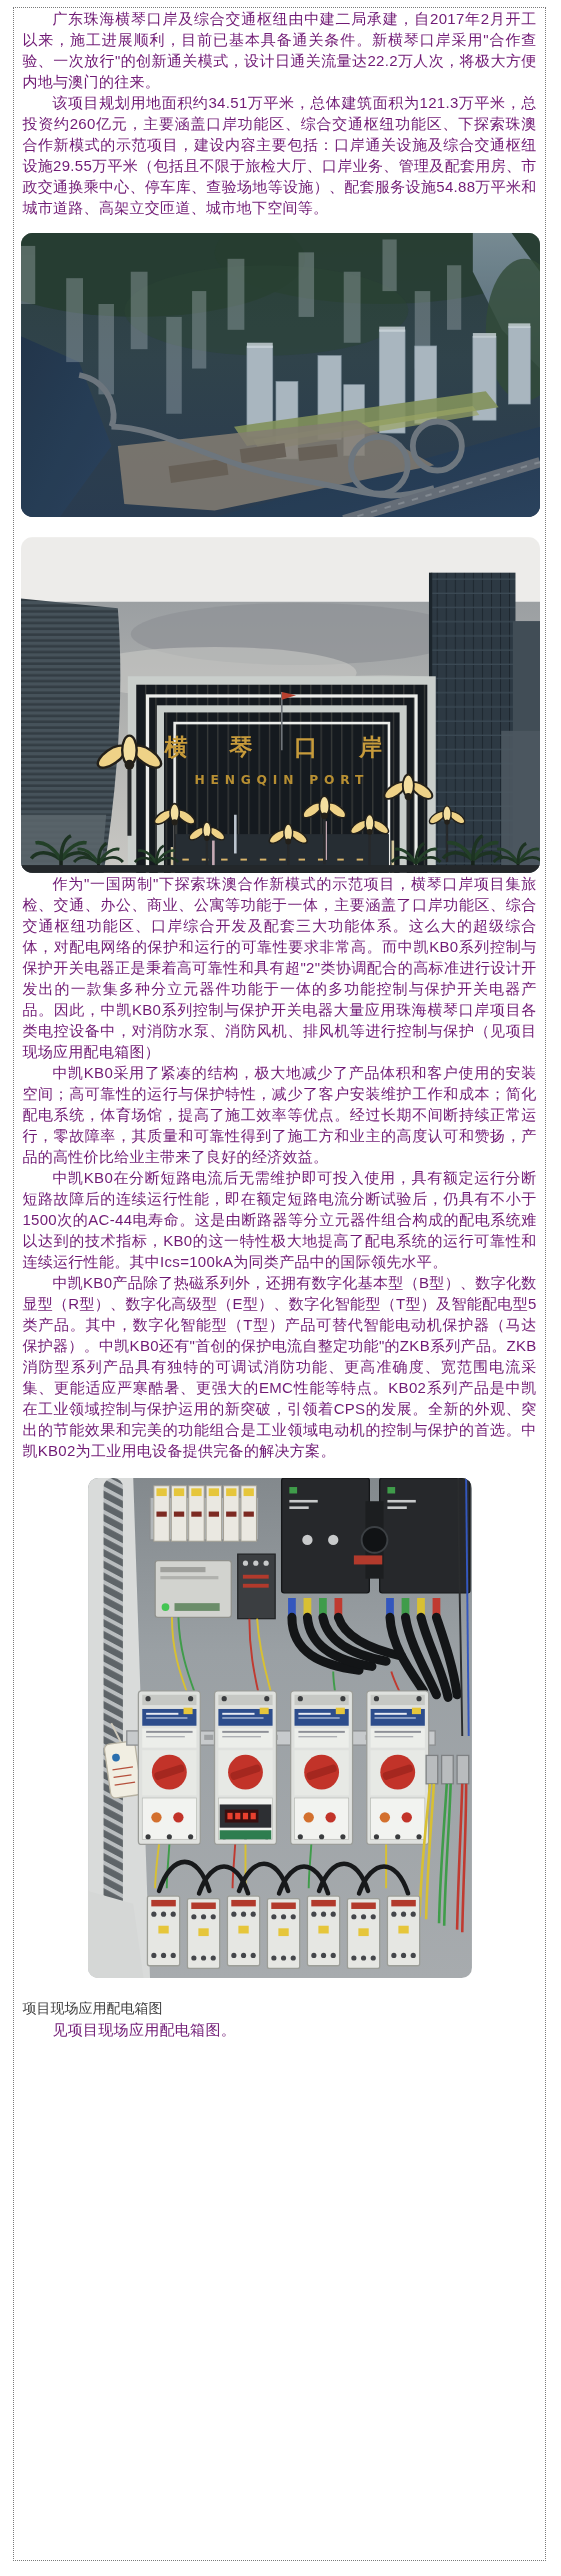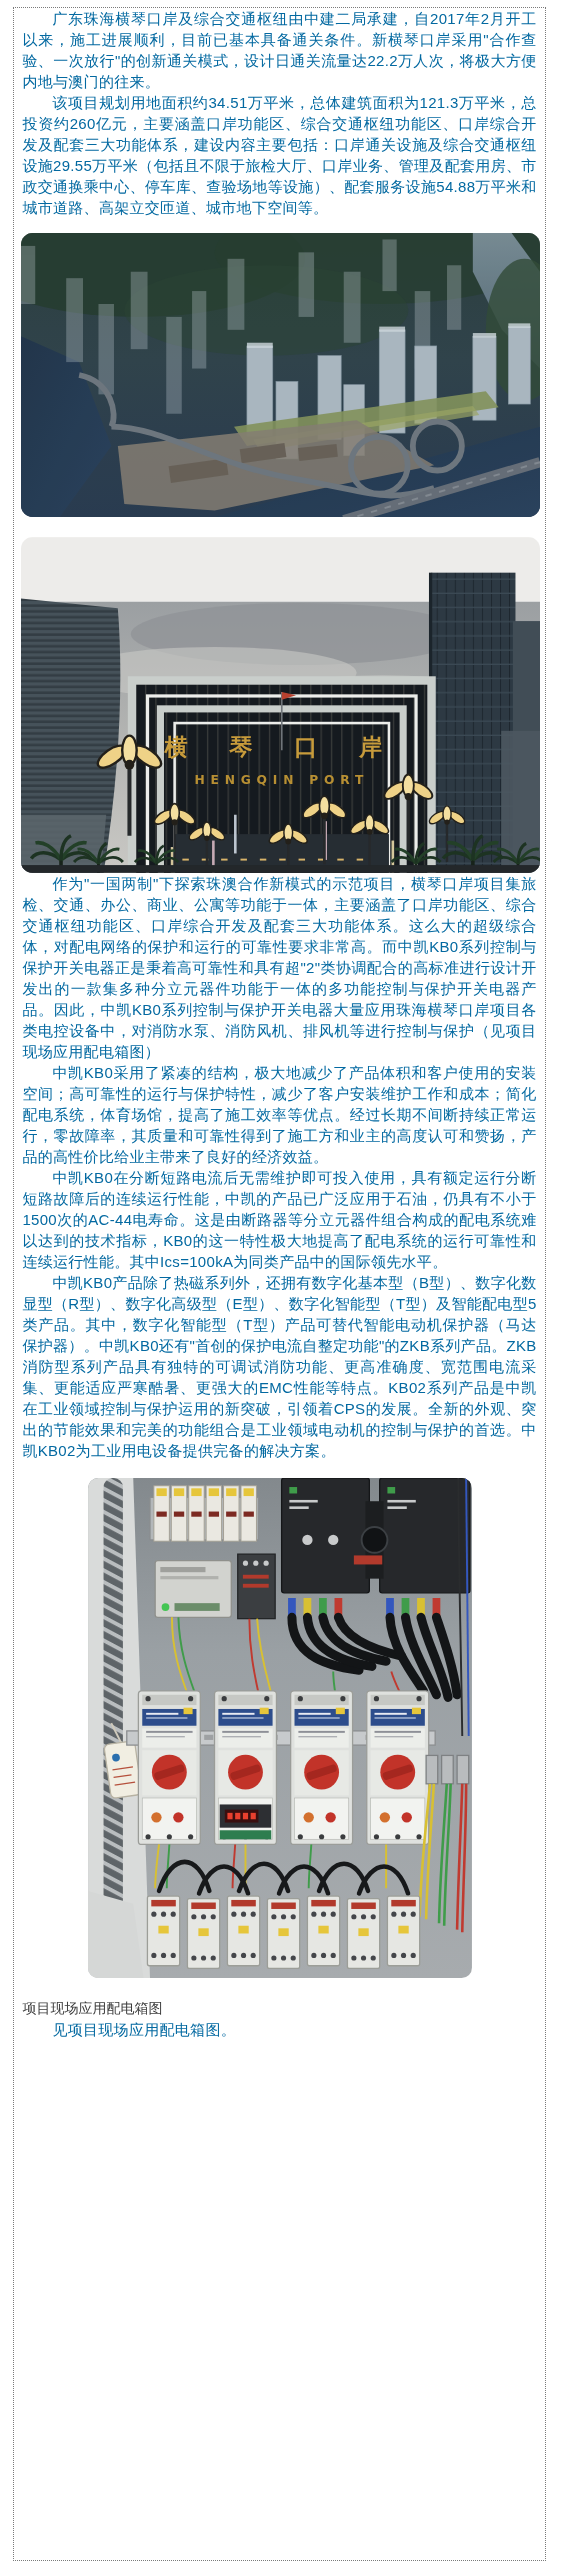--- a/index.html
+++ b/index.html
@@ -10,21 +10,21 @@
     overflow:hidden;position:relative;
   }
   .frame{
     position:absolute;left:13px;top:7px;
     width:533px;min-height:2554px;
     border:0.6px dotted #7a7a7a;
     box-sizing:border-box;
     padding:0 8.4px 3.9px 8.4px;
   }
   p.para{
-    font-size:15px;line-height:21px;color:#0369a1;
+    font-size:15px;line-height:21px;color:#701a75;
     text-align:justify;text-indent:2em;
     margin:0;font-weight:500;
     letter-spacing:0.3px;
   }
   .p1{margin-top:35px;}
   .p2{margin-top:27px;}
   .p3{margin-top:50px;}
   .p4{margin-top:35px;}
   .p5{margin-top:31px;}
   .p6{margin-top:17.4px;}
@@ -51,21 +51,21 @@
   }
   svg{display:block;}
 </style>
 </head>
 <body>
 
 <div class="frame">
 
   <p class="para p1">广东珠海横琴口岸及综合交通枢纽由中建二局承建，自2017年2月开工以来，施工进展顺利，目前已基本具备通关条件。新横琴口岸采用"合作查验、一次放行"的创新通关模式，设计日通关流量达22.2万人次，将极大方便内地与澳门的往来。</p>
 
-  <p class="para p2">该项目规划用地面积约34.51万平米，总体建筑面积为121.3万平米，总投资约260亿元，主要涵盖口岸功能区、综合交通枢纽功能区、口岸综合开发及配套三大功能体系，建设内容主要包括：口岸通关设施及综合交通枢纽设施29.55万平米（包括且不限于旅检大厅、口岸业务、管理及配套用房、市政交通换乘中心、停车库、查验场地等设施）、配套服务设施54.88万平米和城市道路、高架立交匝道、城市地下空间等。</p>
+  <p class="para p2">该项目规划用地面积约34.51万平米，总体建筑面积为121.3万平米，总投资约260亿元，主要涵盖口岸功能区、综合交通枢纽功能区、下探索珠澳合作新模式的示范项目，建设内容主要包括：口岸通关设施及综合交通枢纽设施29.55万平米（包括且不限于旅检大厅、口岸业务、管理及配套用房、市政交通换乘中心、停车库、查验场地等设施）、配套服务设施54.88万平米和城市道路、高架立交匝道、城市地下空间等。</p>
 
   <figure class="img-wide img1">
     <svg width="519" height="284" viewBox="0 0 804 440">
       <defs>
         <linearGradient id="a1-bg" x1="0" y1="0" x2="0" y2="1">
           <stop offset="0" stop-color="#2f4340"></stop>
           <stop offset="0.45" stop-color="#33474f"></stop>
           <stop offset="1" stop-color="#2c3e54"></stop>
         </linearGradient>
         <linearGradient id="a1-water" x1="0" y1="0" x2="1" y2="1">
@@ -252,21 +252,21 @@
       <use href="#b2-palm" transform="translate(770,505) scale(0.9)"></use>
 
       <rect x="0" y="508" width="804" height="12" fill="#23272a"></rect>
     </svg>
   </figure>
 
   <p class="para p4">作为"一国两制"下探索珠澳合作新模式的示范项目，横琴口岸项目集旅检、交通、办公、商业、公寓等功能于一体，主要涵盖了口岸功能区、综合交通枢纽功能区、口岸综合开发及配套三大功能体系。这么大的超级综合体，对配电网络的保护和运行的可靠性要求非常高。而中凯KB0系列控制与保护开关电器正是秉着高可靠性和具有超"2"类协调配合的高标准进行设计开发出的一款集多种分立元器件功能于一体的多功能控制与保护开关电器产品。因此，中凯KB0系列控制与保护开关电器大量应用珠海横琴口岸项目各类电控设备中，对消防水泵、消防风机、排风机等进行控制与保护（见项目现场应用配电箱图）</p>
 
   <p class="para p5">中凯KB0采用了紧凑的结构，极大地减少了产品体积和客户使用的安装空间；高可靠性的运行与保护特性，减少了客户安装维护工作和成本；简化配电系统，体育场馆，提高了施工效率等优点。经过长期不间断持续正常运行，零故障率，其质量和可靠性得到了施工方和业主的高度认可和赞扬，产品的高性价比给业主带来了良好的经济效益。</p>
 
-  <p class="para p6">中凯KB0在分断短路电流后无需维护即可投入使用，具有额定运行分断短路故障后的连续运行性能，中凯的产品已广泛应用于石油，仍具有不小于1500次的AC-44电寿命。这是由断路器等分立元器件组合构成的配电系统难以达到的技术指标，KB0的这一特性极大地提高了配电系统的运行可靠性和连续运行性能。其中Ics=100kA为同类产品中的国际领先水平。</p>
+  <p class="para p6">中凯KB0在分断短路电流后无需维护即可投入使用，具有额定运行分断短路故障后的连续运行性能，即在额定短路电流分断试验后，仍具有不小于1500次的AC-44电寿命。这是由断路器等分立元器件组合构成的配电系统难以达到的技术指标，KB0的这一特性极大地提高了配电系统的运行可靠性和连续运行性能。其中Ics=100kA为同类产品中的国际领先水平。</p>
 
 
   <p class="para p8">中凯KB0产品除了热磁系列外，还拥有数字化基本型（B型）、数字化数显型（R型）、数字化高级型（E型）、数字化智能型（T型）及智能配电型5类产品。其中，数字化智能型（T型）产品可替代智能电动机保护器（马达保护器）。中凯KB0还有"首创的保护电流自整定功能"的ZKB系列产品。ZKB消防型系列产品具有独特的可调试消防功能、更高准确度、宽范围电流采集、更能适应严寒酷暑、更强大的EMC性能等特点。KB02系列产品是中凯在工业领域控制与保护运用的新突破，引领着CPS的发展。全新的外观、突出的节能效果和完美的功能组合是工业领域电动机的控制与保护的首选。中凯KB02为工业用电设备提供完备的解决方案。</p>
 
   <figure class="img3">
     <svg width="384" height="500" viewBox="0 0 595 775">
       <defs>
         <linearGradient id="c3-bg" x1="0" y1="0" x2="0" y2="1">
           <stop offset="0" stop-color="#83898d"></stop>
           <stop offset="0.35" stop-color="#9aa0a4"></stop>

